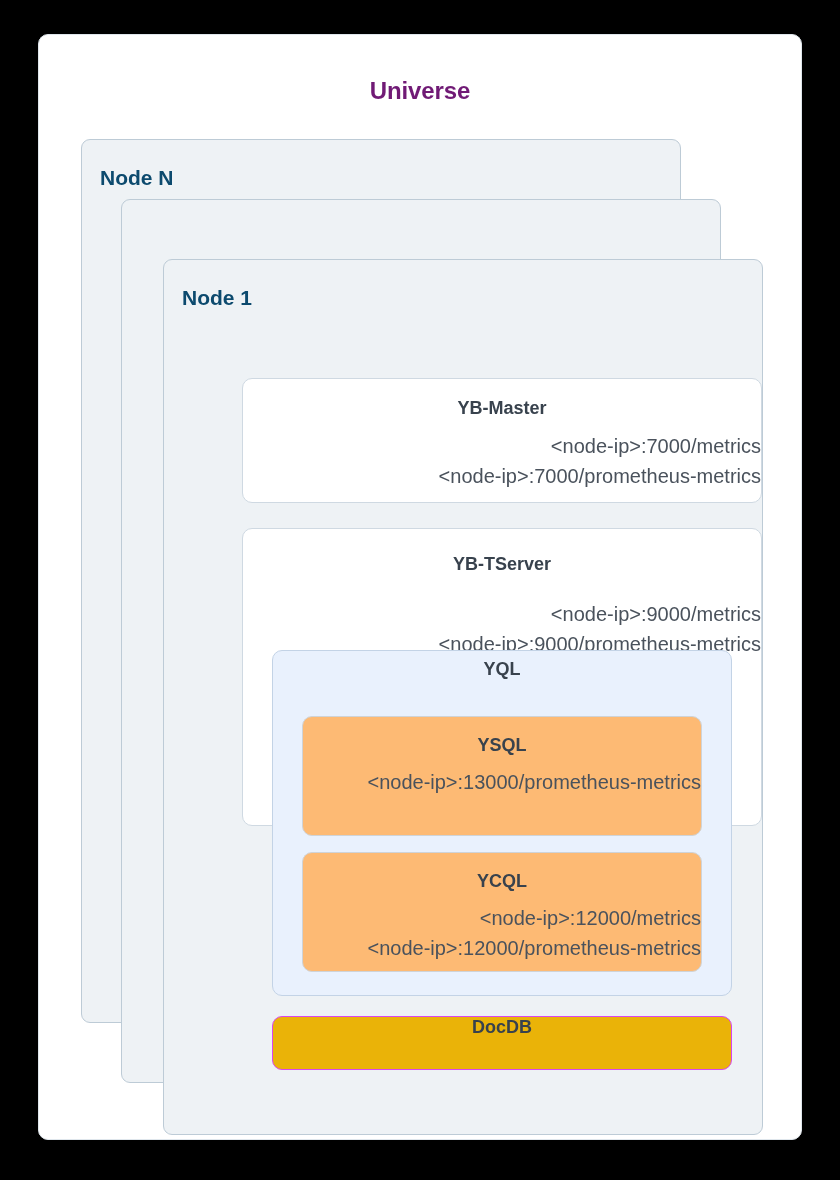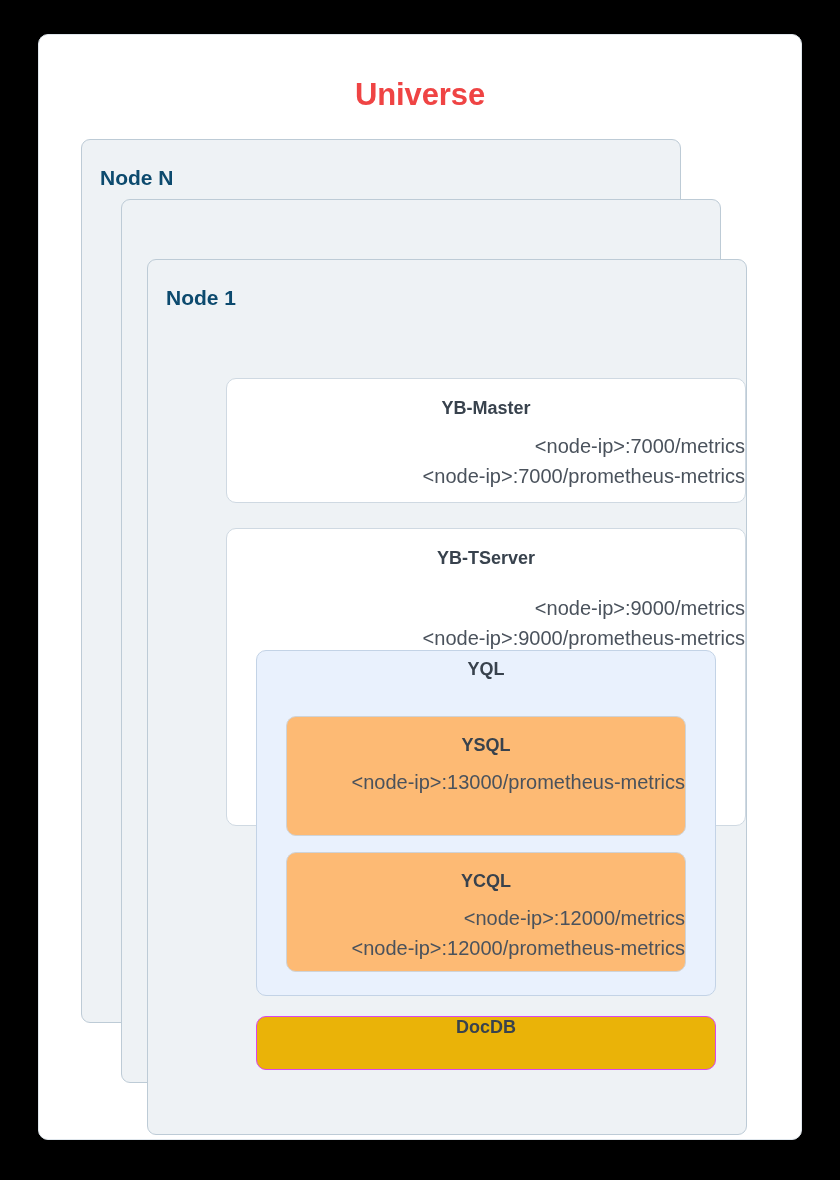--- a/index.html
+++ b/index.html
@@ -26,23 +26,23 @@
     border: 1px solid #dfe6ec;
     border-radius: 10px;
   }
 
   .universe-title {
     position: absolute;
     left: 0;
     top: 42px;
     width: 100%;
     text-align: center;
-    font-size: 31px;
-    font-weight: bold;
-    color: #ef4444;
+    font-size: 24px;
+    font-weight: bold;
+    color: #701a75;
     letter-spacing: -0.1px;
   }
 
   
   .node-card {
     position: absolute;
     box-sizing: border-box;
     background: #eef2f5;
     border: 1px solid #bdcbd6;
     border-radius: 9px;
@@ -53,21 +53,21 @@
     width: 600px;
     height: 884px;
   }
   .node-mid {
     left: 82px;
     top: 164px;
     width: 600px;
     height: 884px;
   }
   .node-1 {
-    left: 108px;
+    left: 124px;
     top: 224px;
     width: 600px;
     height: 876px;
   }
 
   .node-label {
     position: absolute;
     left: 18px;
     top: 26px;
     font-size: 21px;
@@ -119,21 +119,21 @@
 
   
   .yb-tserver {
     left: 78px;
     top: 268px;
     width: 520px;
     height: 298px;
     background: #ffffff;
     border: 1px solid #cfd9e2;
   }
-  .yb-tserver .box-title { margin-top: 19px; }
+  .yb-tserver .box-title { margin-top: 25px; }
   .yb-tserver .box-lines { margin-top: 24px; padding-left: 23px; }
 
   
   .yql {
     left: 108px;
     top: 390px;
     width: 460px;
     height: 346px;
     background: #e9f1fd;
     border: 1px solid #c3d3e6;

